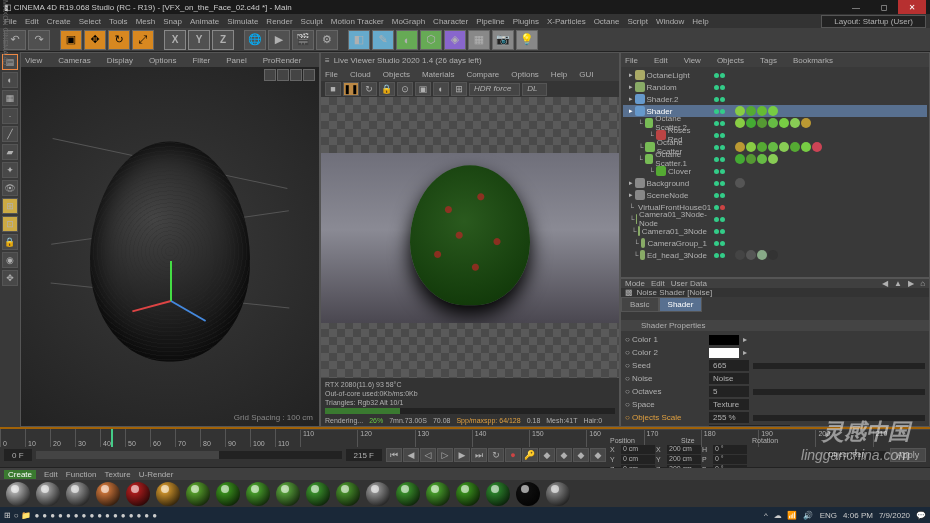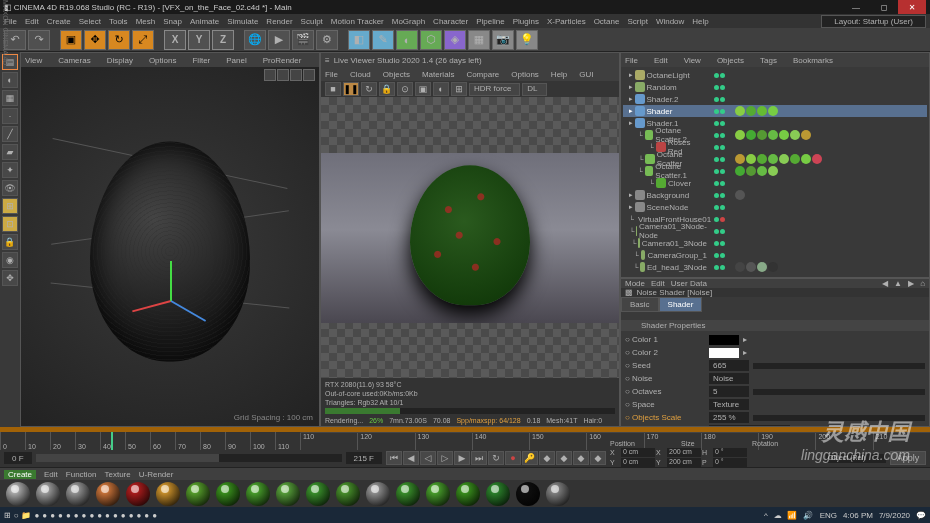--- a/index.html
+++ b/index.html
@@ -33,21 +33,21 @@
 .wireframe .hline.h3 { top:70%; transform:rotate(6deg); }
 .gizmo { position:absolute; left:50%; top:54%; transform:translate(-50%,-50%); }
 .gizmo .axis { position:absolute; width:2px; height:40px; transform-origin:bottom; }
 .gizmo .ax { background:#d44; transform:rotate(-105deg); }
 .gizmo .ay { background:#4d4; transform:rotate(0deg); }
 .gizmo .az { background:#48d; transform:rotate(120deg); }
 .rendpane { width:300px; background:#333; display:flex; flex-direction:column; border:1px solid #555; }
 .rendhdr { height:14px; background:#3f3f3f; display:flex; align-items:center; gap:4px; padding:0 4px; font-size:8px; }
 .rendbar { height:16px; background:#353535; display:flex; align-items:center; gap:2px; padding:2px 4px; }
 .rbtn { width:16px; height:14px; background:#484848; border:1px solid #555; display:flex; align-items:center; justify-content:center; font-size:9px; }
-.renddrop { height:13px; background:#444; border:1px solid #555; padding:0 8px 0 4px; font-size:8px; }
+.renddrop { height:13px; background:#444; border:1px solid #555; padding:0 8px 0 4px; font-size:8px;font-style:italic; }
 .rendview { flex:1; position:relative; background-image:linear-gradient(45deg,#4a4a4a 25%,transparent 25%),linear-gradient(-45deg,#4a4a4a 25%,transparent 25%),linear-gradient(45deg,transparent 75%,#4a4a4a 75%),linear-gradient(-45deg,transparent 75%,#4a4a4a 75%); background-size:16px 16px; background-position:0 0,0 8px,8px -8px,-8px 0px; background-color:#5a5a5a; display:flex; align-items:center; justify-content:center; }
 .rendimg { width:100%; height:170px; background:linear-gradient(180deg,#6f6f7a 0%,#8a8a94 45%, #4a4750 100%); position:relative; overflow:hidden; }
 .facehead { position:absolute; left:50%; top:50%; transform:translate(-50%,-52%); width:120px; height:140px; border-radius:50% 50% 46% 46%/55% 55% 45% 45%; background:radial-gradient(circle at 45% 40%, #2a5a1e, #123a0a 80%); box-shadow:0 10px 20px #000; }
 .facehead::before,.facehead::after { content:""; position:absolute; border-radius:50%; }
 .facehead::before { inset:6px; background:radial-gradient(circle at 30% 30%, rgba(210,30,40,.6) 0 3px, transparent 4px),
   radial-gradient(circle at 60% 20%, rgba(210,30,40,.6) 0 3px, transparent 4px),
   radial-gradient(circle at 75% 55%, rgba(210,30,40,.6) 0 3px, transparent 4px),
   radial-gradient(circle at 20% 65%, rgba(210,30,40,.6) 0 3px, transparent 4px),
   radial-gradient(circle at 55% 75%, rgba(210,30,40,.6) 0 3px, transparent 4px),
   radial-gradient(circle at 40% 50%, rgba(210,30,40,.6) 0 3px, transparent 4px); }
@@ -75,21 +75,21 @@
 .attrtabs { display:flex; }
 .atab { padding:2px 8px; background:#444; border:1px solid #555; }
 .atab.active { background:#587090; color:#fff; }
 .swatch { width:60px; height:60px; margin:4px; background:radial-gradient(circle at 30% 30%,#fff 0 8px,transparent 9px),radial-gradient(circle at 70% 55%,#fff 0 10px,transparent 11px),radial-gradient(circle at 45% 75%,#fff 0 9px,transparent 10px),#111;}
 .proplist { padding:2px 4px; }
 .proprow { display:flex; align-items:center; height:13px; gap:4px; }
 .proprow .lbl { width:80px; }
 .proprow .val { background:#222; padding:0 4px; min-width:40px; height:11px; display:flex; align-items:center; }
 .proprow .slider { flex:1; height:6px; background:#222; position:relative; }
 .orangebox { color:#e0a040; }
-.timeline { height:40px; background:#333; border-top:5px solid #a16207; }
+.timeline { height:40px; background:#333; border-top:2px solid #a16207; }
 .ruler { height:18px; position:relative; background:#333; display:flex; font-size:7px; }
 .ruler .seg { flex:1; border-left:1px solid #555; padding-left:2px; display:flex; align-items:flex-end; }
 .ruler2 { height:14px; background:#333; display:flex; font-size:7px; border-top:1px solid #444; }
 .ruler2 .seg { flex:1; border-left:1px solid #555; padding-left:2px; }
 .playhead { position:absolute; top:0; width:2px; height:18px; background:#4c8; }
 .tcontrols { height:16px; display:flex; align-items:center; padding:0 4px; gap:4px; }
 .tframe { background:#222; padding:0 8px; height:12px; font-size:8px; display:flex; align-items:center; }
 .tbtns { display:flex; gap:1px; }
 .pbtn { width:16px; height:14px; background:#484848; border:1px solid #555; display:flex; align-items:center; justify-content:center; font-size:9px; }
 .coordbar { flex:1; display:flex; gap:4px; font-size:7px; align-items:center; }
@@ -319,32 +319,20 @@
             </div>
             <div style="display: flex; gap: 1px; margin-left: 4px;">
               <span class="mtag" style="background: rgb(136, 204, 68);"></span>
               <span class="mtag" style="background: rgb(85, 170, 51);"></span>
               <span class="mtag" style="background: rgb(102, 187, 51);"></span>
               <span class="mtag" style="background: rgb(119, 204, 68);"></span>
             </div>
           </div>
           <div class="objrow">
             <div class="tree">
-              <span class="indent" style="width: 0px;"></span>
-              <span style="font-size: 7px;">▸</span>
-              <span class="icon" style="background: rgb(102, 153, 204);"></span>
-              <span>Shader.1</span>
-            </div>
-            <div class="dots">
-              <div class="dot g"></div>
-              <div class="dot g"></div>
-            </div>
-          </div>
-          <div class="objrow">
-            <div class="tree">
               <span class="indent" style="width: 10px;"></span>
               <span style="font-size: 7px;">└</span>
               <span class="icon" style="background: rgb(119, 187, 85);"></span>
               <span>Octane Scatter.2</span>
             </div>
             <div class="dots">
               <div class="dot g"></div>
               <div class="dot g"></div>
             </div>
             <div style="display: flex; gap: 1px; margin-left: 4px;">

